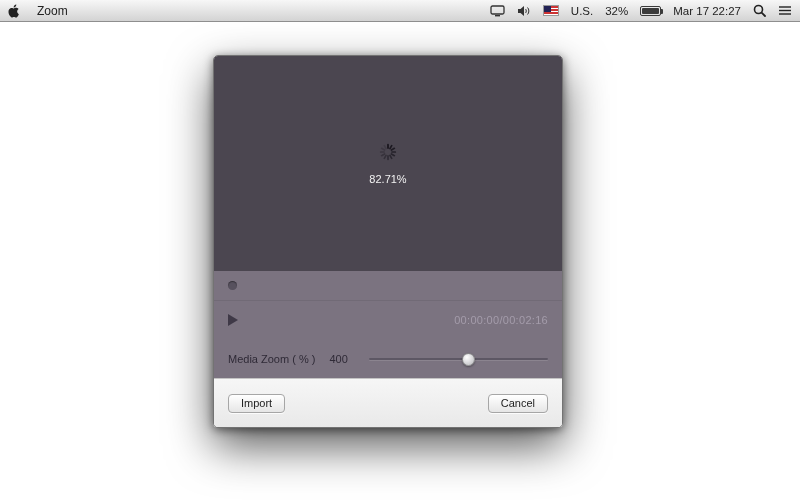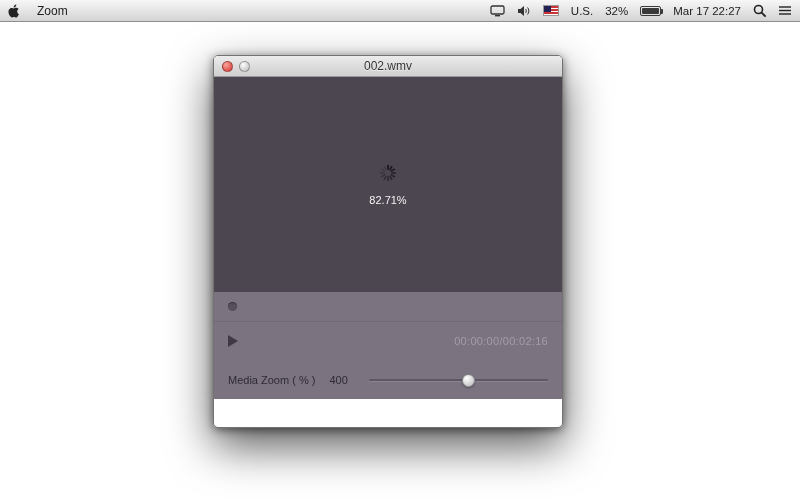--- a/index.html
+++ b/index.html
@@ -365,27 +365,20 @@
               <line x1="1" y1="5.5" x2="13" y2="5.5"></line>
               <line x1="1" y1="9" x2="13" y2="9"></line>
             </g>
           </svg>
       </span>
     </div>
   </div>
 
   <div class="window">
 
-    <div class="titlebar">
-      <div class="lights">
-        <span class="light close"></span>
-        <span class="light minimize"></span>
-      </div>
-      <span class="title">002.wmv</span>
-    </div>
 
     <div class="video-area">
       <svg class="spinner" viewBox="0 0 32 32">
         <g stroke-width="3" stroke-linecap="round">
           <line x1="16" y1="3" x2="16" y2="9" stroke="#17141c" opacity="1"></line>
           <line x1="22.5" y1="4.7" x2="19.5" y2="9.9" stroke="#17141c" opacity="0.92"></line>
           <line x1="27.3" y1="9.5" x2="22.1" y2="12.5" stroke="#17141c" opacity="0.84"></line>
           <line x1="29" y1="16" x2="23" y2="16" stroke="#17141c" opacity="0.76"></line>
           <line x1="27.3" y1="22.5" x2="22.1" y2="19.5" stroke="#17141c" opacity="0.68"></line>
           <line x1="22.5" y1="27.3" x2="19.5" y2="22.1" stroke="#17141c" opacity="0.60"></line>
@@ -411,15 +404,19 @@
       <div class="ctl-row3">
         <span class="zoom-label">Media Zoom ( % )</span>
         <span class="zoom-value">400</span>
         <span class="slider">
           <span class="track"></span>
           <span class="thumb"></span>
         </span>
       </div>
     </div>
 
+    <div class="footer">
+      <button class="btn">Import</button>
+      <button class="btn">Cancel</button>
+    </div>
 
   </div>
 </div>
 
 </body></html>

